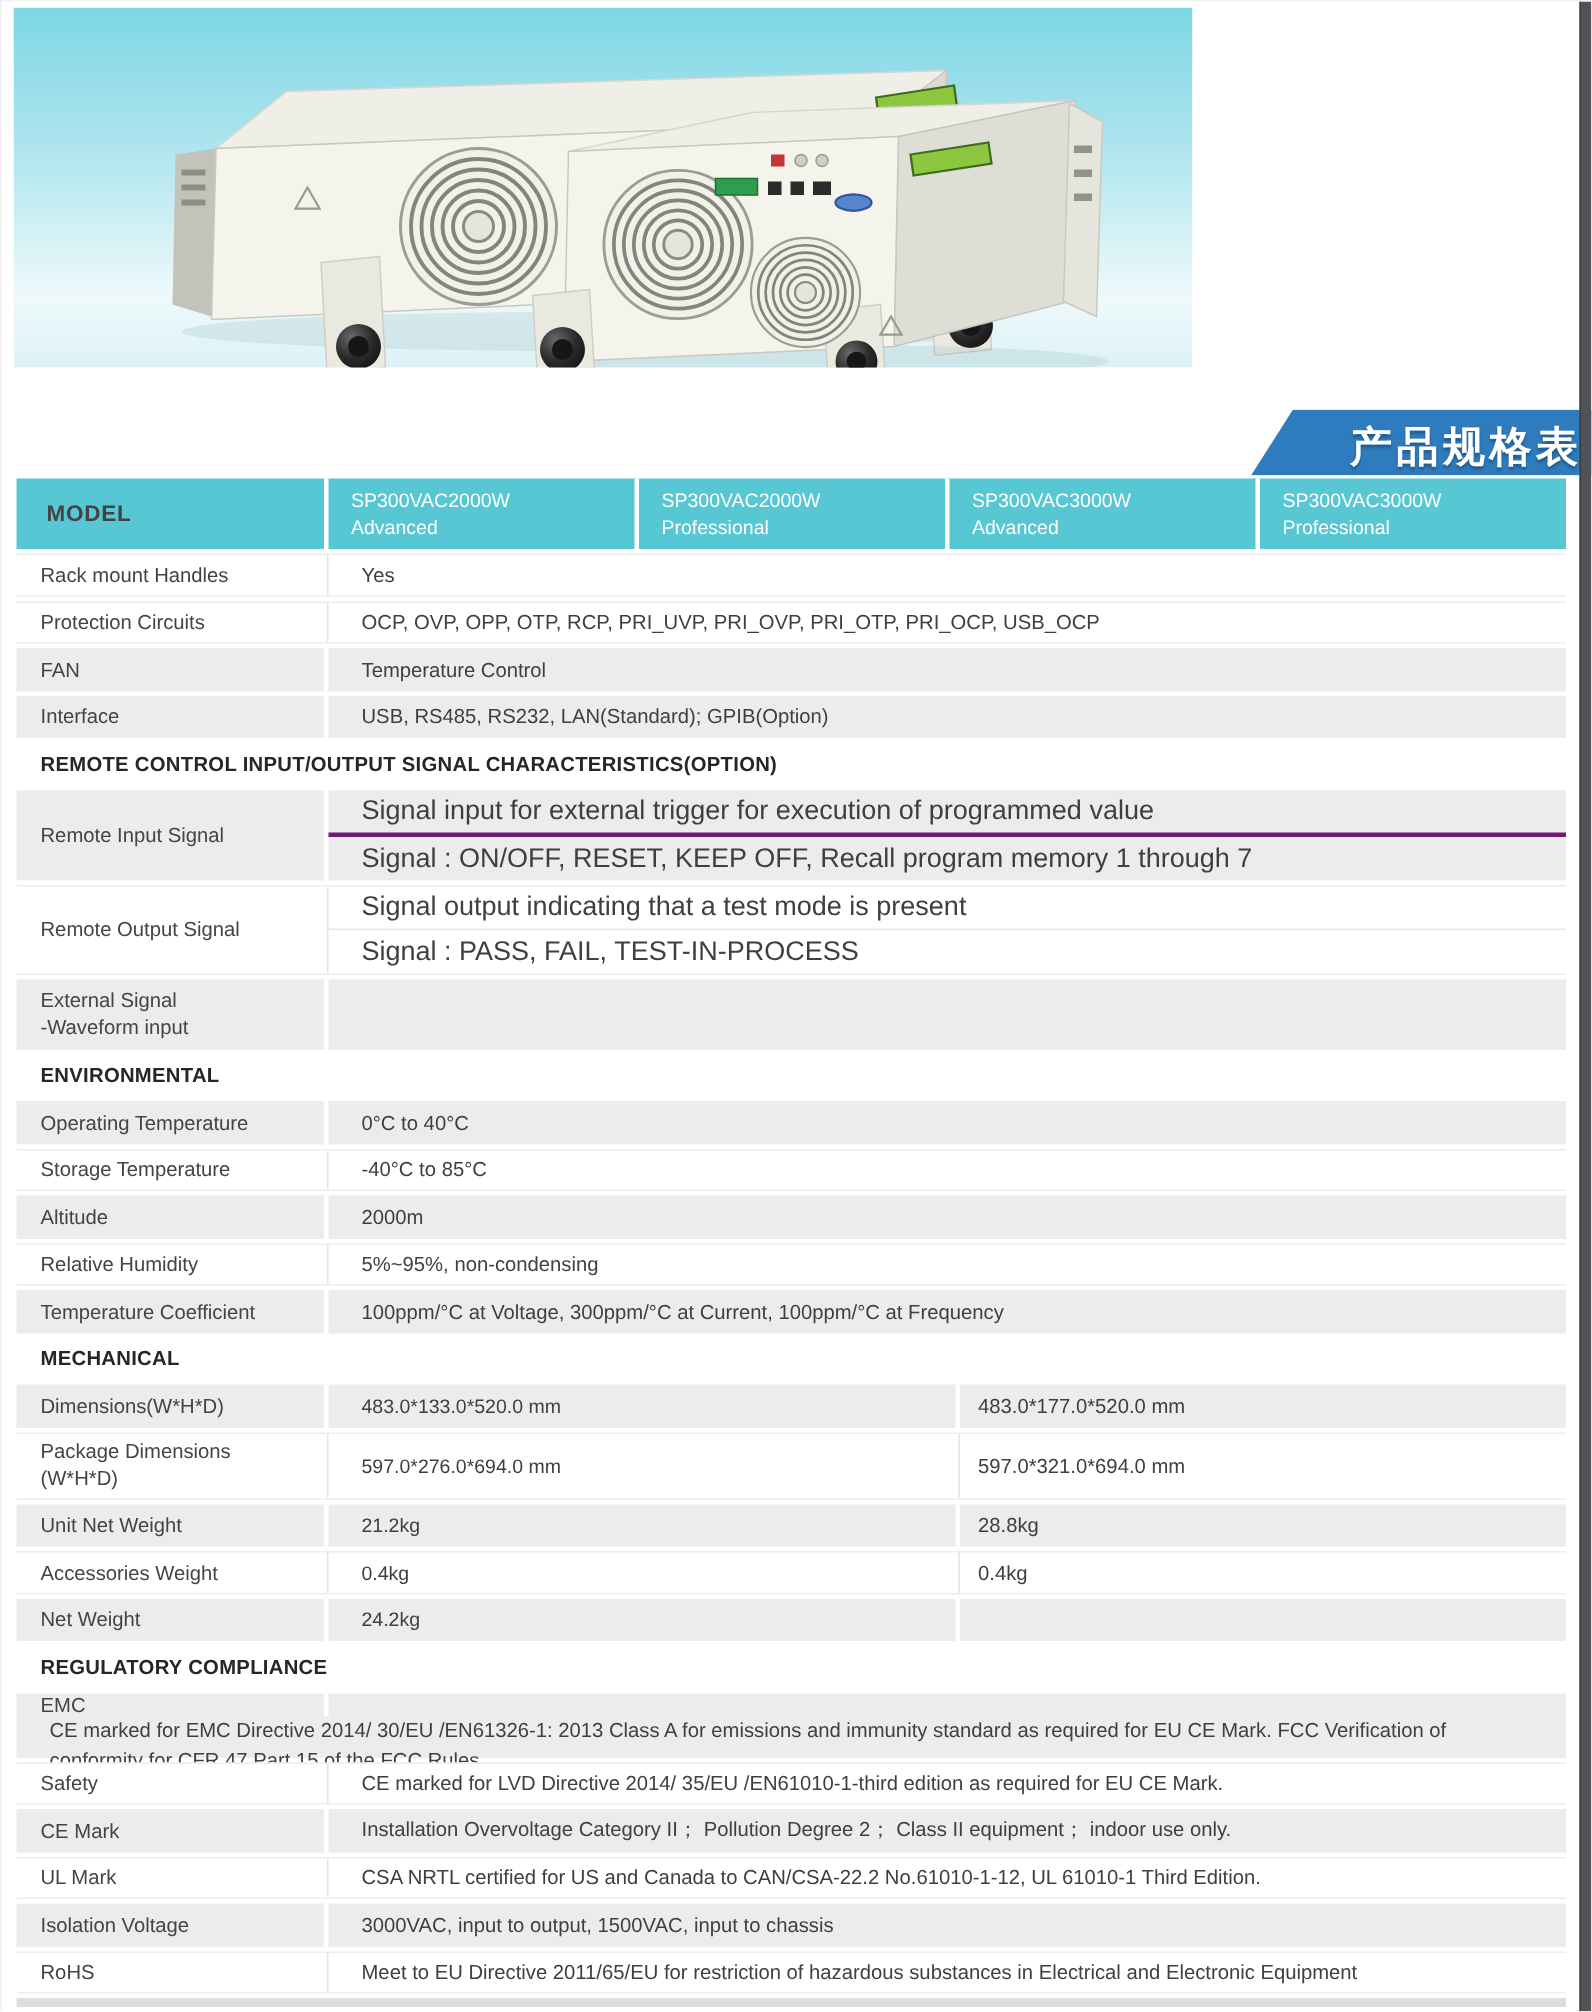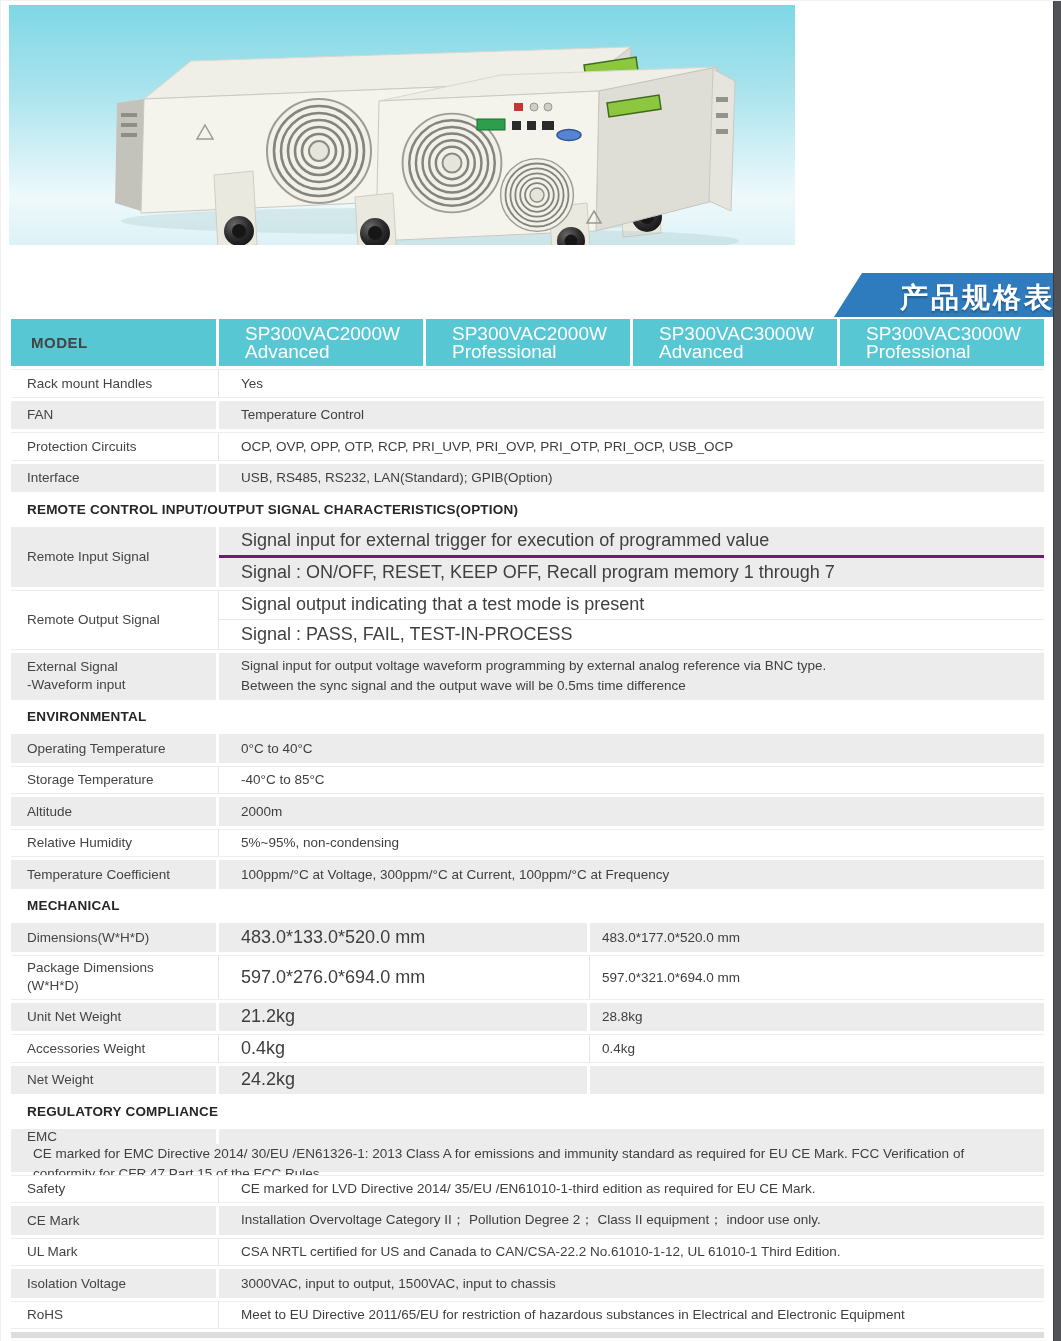--- a/index.html
+++ b/index.html
@@ -27,21 +27,21 @@
   .white-row { background:#ffffff; }
   .white-row.data { border-top:1px solid #ededed; border-bottom:1px solid #ededed; }
   .h-a { height:28.5px; } .h-dbl { height:60px; } .h-ext { height:47px; }
   .h-pkg { height:45px; } .h-emc { height:43px;flex-direction:column; }
 
   .model-row { height:47px; background:#58c7d4; color:#fff; }
   .model-row .cl { width:208px; flex:none; display:flex; align-items:center;
     padding-left:20px; font-weight:bold; font-size:15px; letter-spacing:.5px;
     border-right:3px solid #fff; }
   .mc { flex:1; display:flex; flex-direction:column; justify-content:center;
-    padding-left:26px; font-size:19px; line-height:17.5px; border-right:3px solid #fff; }
+    padding-left:15px; font-size:13px; line-height:17.5px; border-right:3px solid #fff; }
   .model-row .mc:last-child { border-right:none; }
 
   .cl { width:208px; flex:none; display:flex; align-items:center;
     padding-left:16px; font-size:13.5px; color:#444; }
   .gray .cl { border-right:3px solid #fff; }
   .white-row .cl { border-right:1px solid #e4e4e4; }
   .cl.two { flex-direction:column; justify-content:center; align-items:flex-start; line-height:1.35; }
   .cl.wrap { line-height:1.35; padding-right:10px; }
   .cv { flex:1; display:flex; align-items:center; padding-left:22px;
     padding-right:18px; font-size:13.5px; color:#3f3f3f; }
@@ -49,22 +49,22 @@
   .cv.para { line-height:1.55; }
 
   .section-row { background:#fff; height:28.5px; display:flex; align-items:center;
     padding-left:16px; font-weight:bold; font-size:13.5px; color:#262626; letter-spacing:.2px; }
 
   .blk .cv { flex-direction:column; align-items:stretch; padding:0; }
   .sub { flex:1; display:flex; align-items:center; padding-left:22px; font-size:18px; }
   .gray .sub + .sub { border-top:3px solid #701a75; }
   .white-row .sub + .sub { border-top:1px solid #e7e7e7; }
 
-  .cv2 { width:371px; flex:none; display:flex; align-items:center;
-    padding-left:22px; font-size:18px; }
+  .cv2 { width:421px; flex:none; display:flex; align-items:center;
+    padding-left:22px; font-size:13px; }
   .gray .cv2 { border-right:3px solid #fff; }
   .white-row .cv2 { border-right:1px solid #e4e4e4; }
   .cv3 { flex:1; display:flex; align-items:center; padding-left:12px; font-size:13.5px; }
 
   .strip { height:6px; background:#dddddd; }
 </style>
 </head>
 <body>
 
 <div class="page">
@@ -180,27 +180,27 @@
       <div class="mc">
         <span>SP300VAC3000W</span>
         <span>Professional</span>
       </div>
     </div>
 
     <div class="row data white-row h-a">
       <div class="cl">Rack mount Handles</div>
       <div class="cv">Yes</div>
     </div>
+    <div class="row data white-row h-a">
+      <div class="cl">Protection Circuits</div>
+      <div class="cv">OCP, OVP, OPP, OTP, RCP, PRI_UVP, PRI_OVP, PRI_OTP, PRI_OCP, USB_OCP</div>
+    </div>
     <div class="row data gray h-a">
       <div class="cl">FAN</div>
       <div class="cv">Temperature Control</div>
-    </div>
-    <div class="row data white-row h-a">
-      <div class="cl">Protection Circuits</div>
-      <div class="cv">OCP, OVP, OPP, OTP, RCP, PRI_UVP, PRI_OVP, PRI_OTP, PRI_OCP, USB_OCP</div>
     </div>
     <div class="row data gray h-a">
       <div class="cl">Interface</div>
       <div class="cv">USB, RS485, RS232, LAN(Standard); GPIB(Option)</div>
     </div>
 
     <div class="row section-row">REMOTE CONTROL INPUT/OUTPUT SIGNAL CHARACTERISTICS(OPTION)</div>
 
     <div class="row blk gray h-dbl">
       <div class="cl">Remote Input Signal</div>
@@ -216,24 +216,20 @@
         <div class="sub">Signal output indicating that a test mode is present</div>
         <div class="sub">Signal : PASS, FAIL, TEST-IN-PROCESS</div>
       </div>
     </div>
 
     <div class="row gray h-ext">
       <div class="cl two">
         <span>External Signal</span>
         <span>-Waveform input</span>
       </div>
-      <div class="cv lines">
-        <span>Signal input for output voltage waveform programming by external analog reference via BNC type.</span>
-        <span>Between the sync signal and the output wave will be 0.5ms time difference</span>
-      </div>
     </div>
 
     <div class="row section-row">ENVIRONMENTAL</div>
 
     <div class="row data gray h-a">
       <div class="cl">Operating Temperature</div>
       <div class="cv">0°C to 40°C</div>
     </div>
     <div class="row data white-row h-a">
       <div class="cl">Storage Temperature</div>

